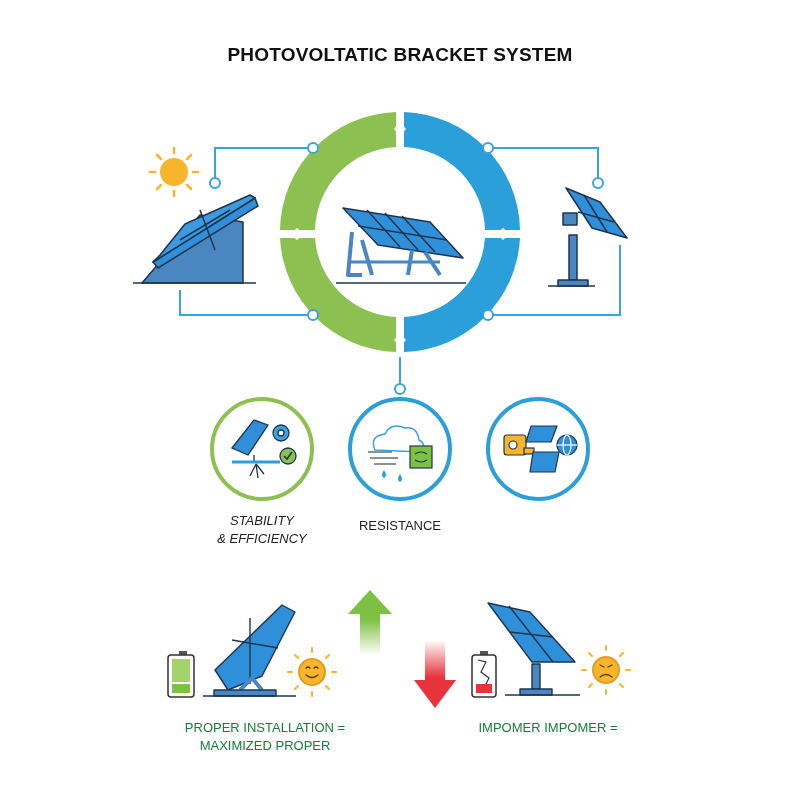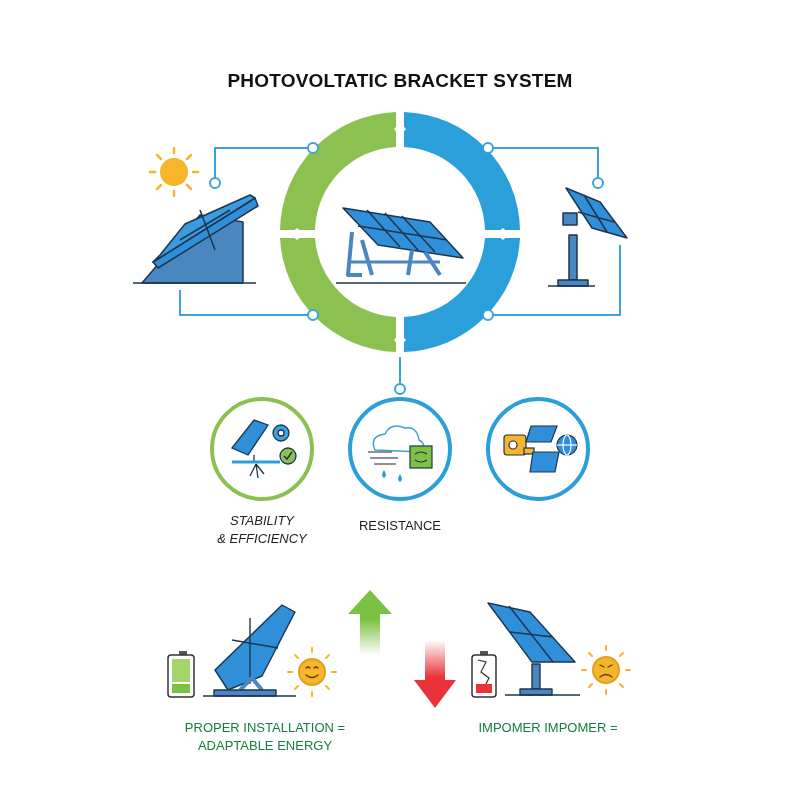--- a/index.html
+++ b/index.html
@@ -1,17 +1,17 @@
 <!DOCTYPE html>
 <html><head>
 <meta charset="utf-8">
 <style>
   html, body { margin:0; padding:0; background:#ffffff; }
   body { width:800px; height:800px; position:relative; overflow:hidden; font-family:"Liberation Sans", sans-serif; }
-  .abs { position:absolute;margin-top:26px; }
+  .abs { position:absolute; }
   #title { left:0; top:44px; width:800px; text-align:center; font-size:19px; font-weight:bold; color:#111; letter-spacing:0.2px; }
   svg.layer { position:absolute; left:0; top:0; }
   .label { position:absolute; text-align:center; font-size:13px; line-height:18px; color:#222; text-transform:uppercase; }
   .blabel { position:absolute; text-align:center; font-size:13px; line-height:18px; color:#15803d; }
 </style>
 </head>
 <body>
 
 <div id="title" class="abs">PHOTOVOLTATIC BRACKET SYSTEM</div>
 
@@ -219,17 +219,17 @@
   <div>&amp; EFFICIENCY</div>
 </div>
 <div class="label" style="left:320px; top:517px; width:160px;">
   <div>RESISTANCE</div>
 </div>
 <div class="label" style="left:458px; top:512px; width:160px;">
 </div>
 
 <div class="blabel" style="left:170px; top:719px; width:190px;">
   <div>PROPER INSTALLATION =</div>
-  <div>ADAPTABLE ENERGY</div>
+  <div>MAXIMIZED PROPER</div>
 </div>
 <div class="blabel" style="left:448px; top:719px; width:200px;">
   <div>IMPOMER IMPOMER =</div>
 </div>
 
 </body></html>

